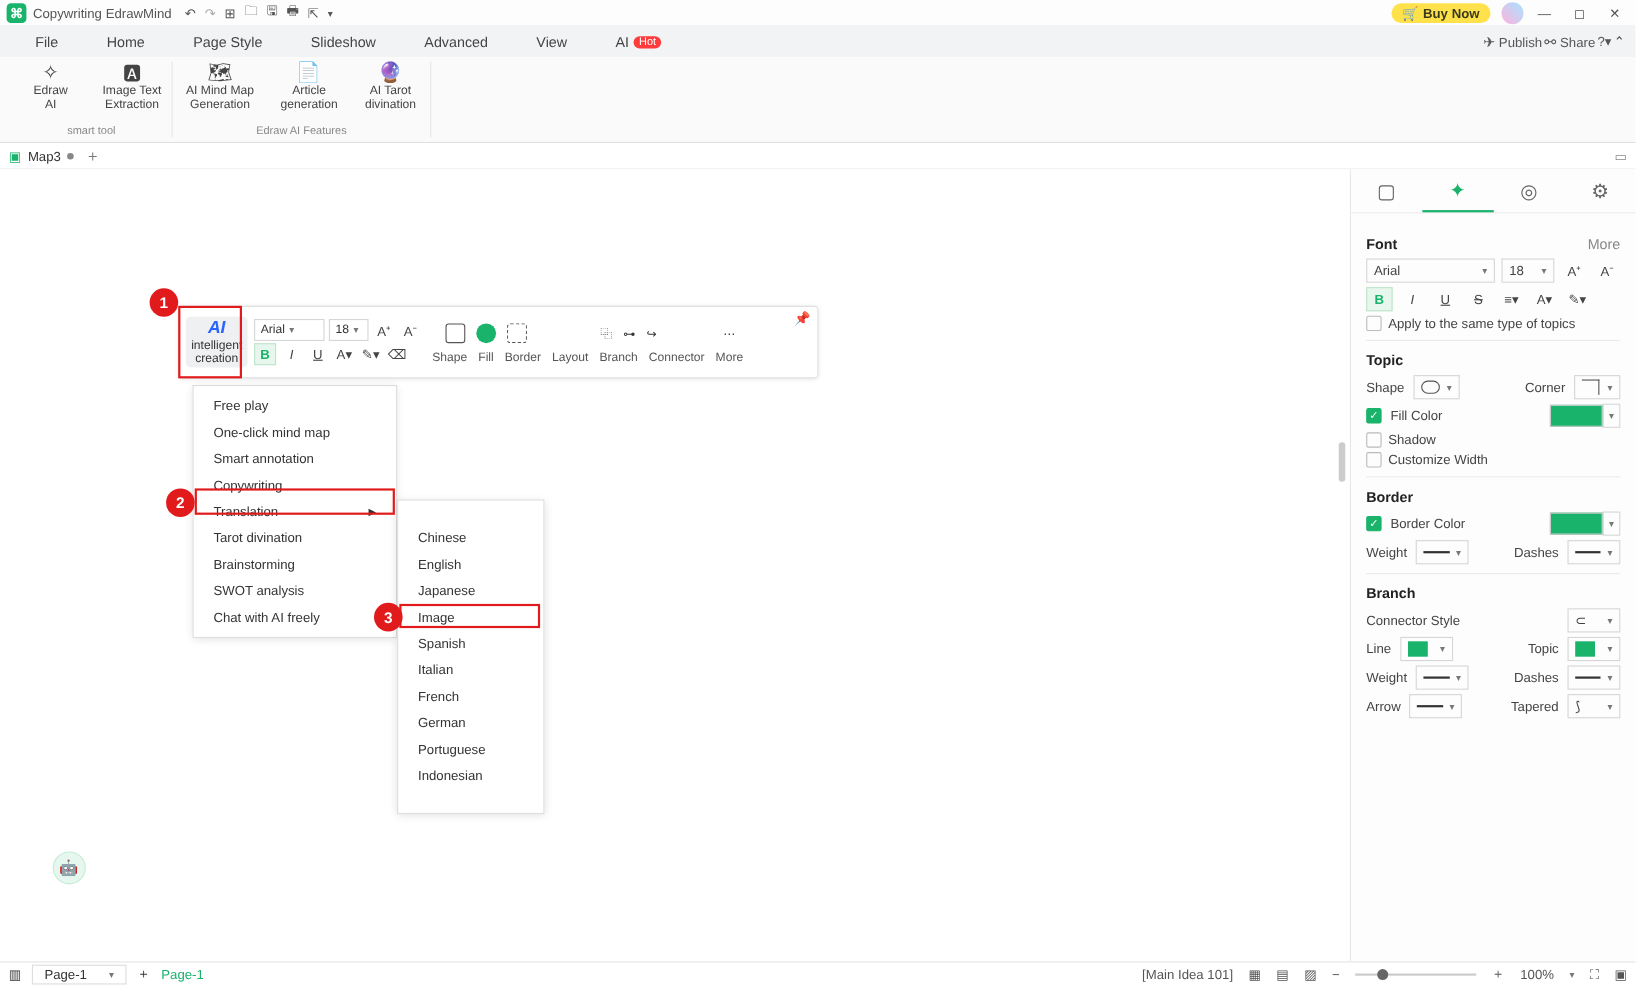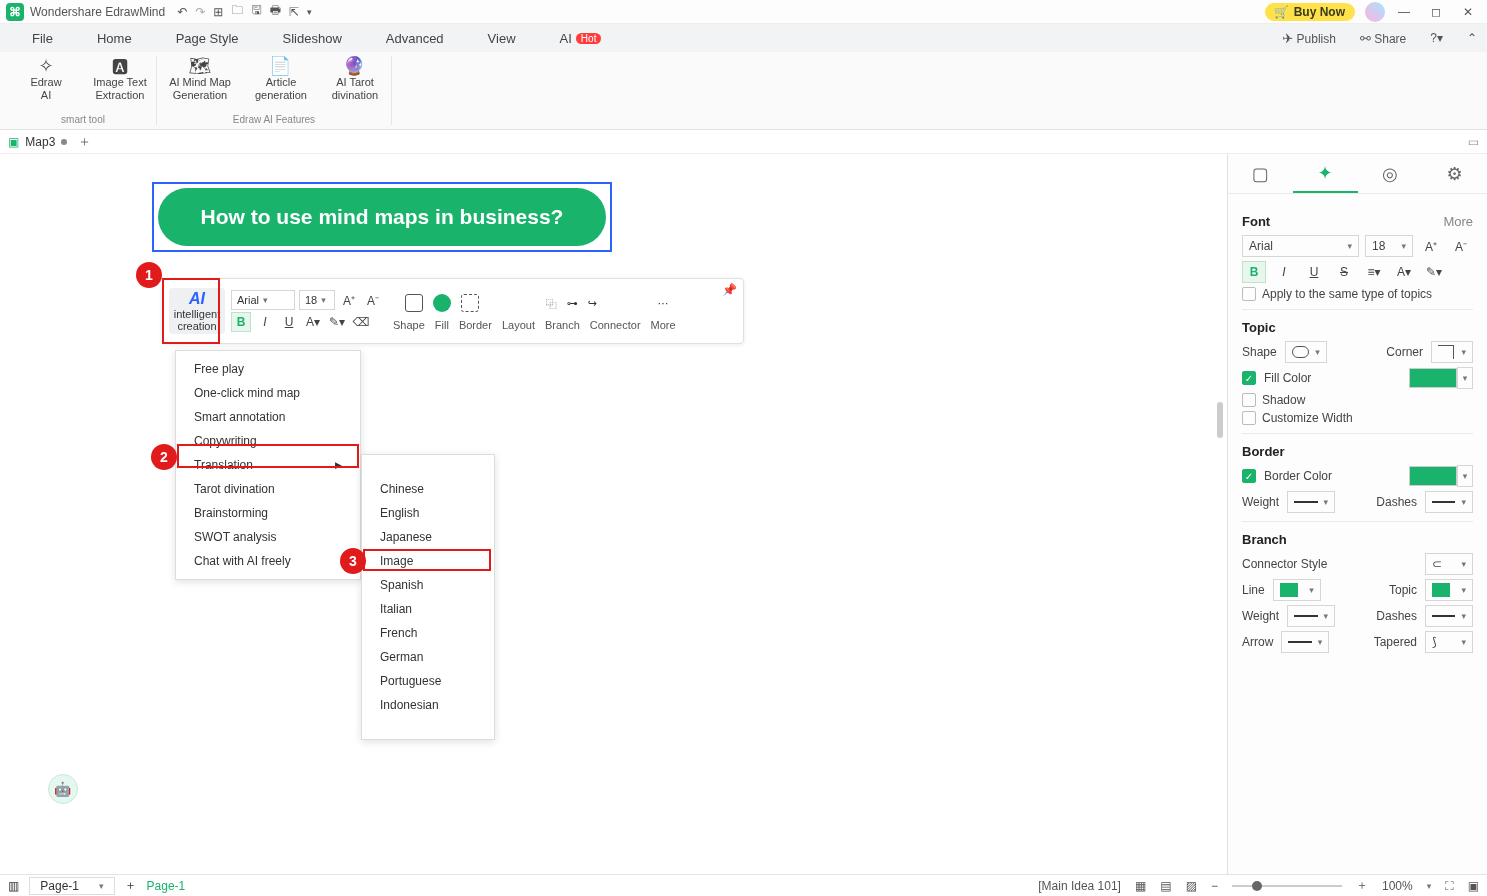--- a/index.html
+++ b/index.html
@@ -14,21 +14,21 @@
   .title-spacer { flex: 1; }
   .buy-btn { background: #ffe24b; border-radius: 12px; padding: 2px 10px; font-size: 12px; font-weight: bold; color: #3a3a1d; display: flex; align-items: center; gap: 4px; }
   .avatar { width: 20px; height: 20px; border-radius: 50%; background: linear-gradient(45deg,#ffb3de,#a6e3ff); margin-left: 10px; }
   .win-btn { width: 26px; text-align: center; color: #555; margin-left: 6px; }
 
   
   .menubar { height: 28px; background: #f1f3f5; display: flex; align-items: center; padding: 0 10px; font-size: 13px; }
   .menubar .menu-item { padding: 0 22px; cursor: default; color: #444; }
   .menubar .menu-item.ai { display: flex; align-items: center; gap: 4px; }
   .menubar .hot { background: #ff3b3b; color: #fff; font-size: 10px; padding: 0 5px; border-radius: 8px; }
-  .menu-right { margin-left: auto; display: flex; align-items: center; gap: 24px; color: #555; font-size: 12px; }
+  .menu-right { margin-left: auto; display: flex; align-items: center; gap: 2px; color: #555; font-size: 12px; }
   .menu-right .icon-small { font-size: 13px; }
 
   
   .ribbon { height: 78px; background: #fafafa; border-bottom: 1px solid #e1e1e1; display: flex; padding: 4px 10px; font-size: 11px; }
   .rgroup { display: flex; flex-direction: column; align-items: center; padding: 0 6px; border-right: 1px solid #e6e6e6; }
   .rgroup .btns { display: flex; gap: 14px; flex: 1; align-items: flex-start; }
   .rbtn { display: flex; flex-direction: column; align-items: center; width: 60px; text-align: center; line-height: 1.15; color: #444; }
   .rbtn .ricon { font-size: 18px; height: 20px; }
   .rgroup .glabel { font-size: 10px; color: #888; margin-top: 2px; }
 
@@ -99,21 +99,21 @@
 
   .chat-bubble { position:absolute; left:48px; bottom:70px; width:30px; height:30px; border-radius:50%; background:#e6f7ef; border:1px solid #c3ebd6; display:flex; align-items:center; justify-content:center; color:#19b36b; font-size:14px; }
   .scroll-ind { position:absolute; right:4px; top:248px; width:6px; height:36px; background:#ccc; border-radius:3px; }
   .line-ic { width:28px; height:1.5px; background:#333; display:inline-block; }
 </style>
 </head>
 <body>
 
 <div class="titlebar">
   <div class="app-logo">⌘</div>
-  <span class="app-title">Wondershare EdrawMind</span>
+  <span class="app-title">Copywriting EdrawMind</span>
   <div class="title-qat">
     <span>↶</span>
     <span style="opacity:.5">↷</span>
     <span>⊞</span>
     <span>🗀</span>
     <span>🖫</span>
     <span>🖶</span>
     <span>⇱</span>
     <span style="font-size:9px">▾</span>
   </div>
@@ -192,23 +192,20 @@
     <span class="dot"></span>
   </div>
   <span style="color:#777;font-size:14px">＋</span>
   <div style="flex:1"></div>
   <span style="color:#888">▭</span>
 </div>
 
 <div class="main">
   <div class="canvas">
 
-    <div class="topic">
-      <div class="topic-inner">How to use mind maps in business?</div>
-    </div>
 
     <div class="floatbar">
       <div class="fb-ai">
         <span class="ai-mark">AI</span>
         <span>intelligent</span>
         <span>creation</span>
       </div>
       <div class="fb-font">
         <div class="fb-row">
           <div class="sel" style="width:64px">

